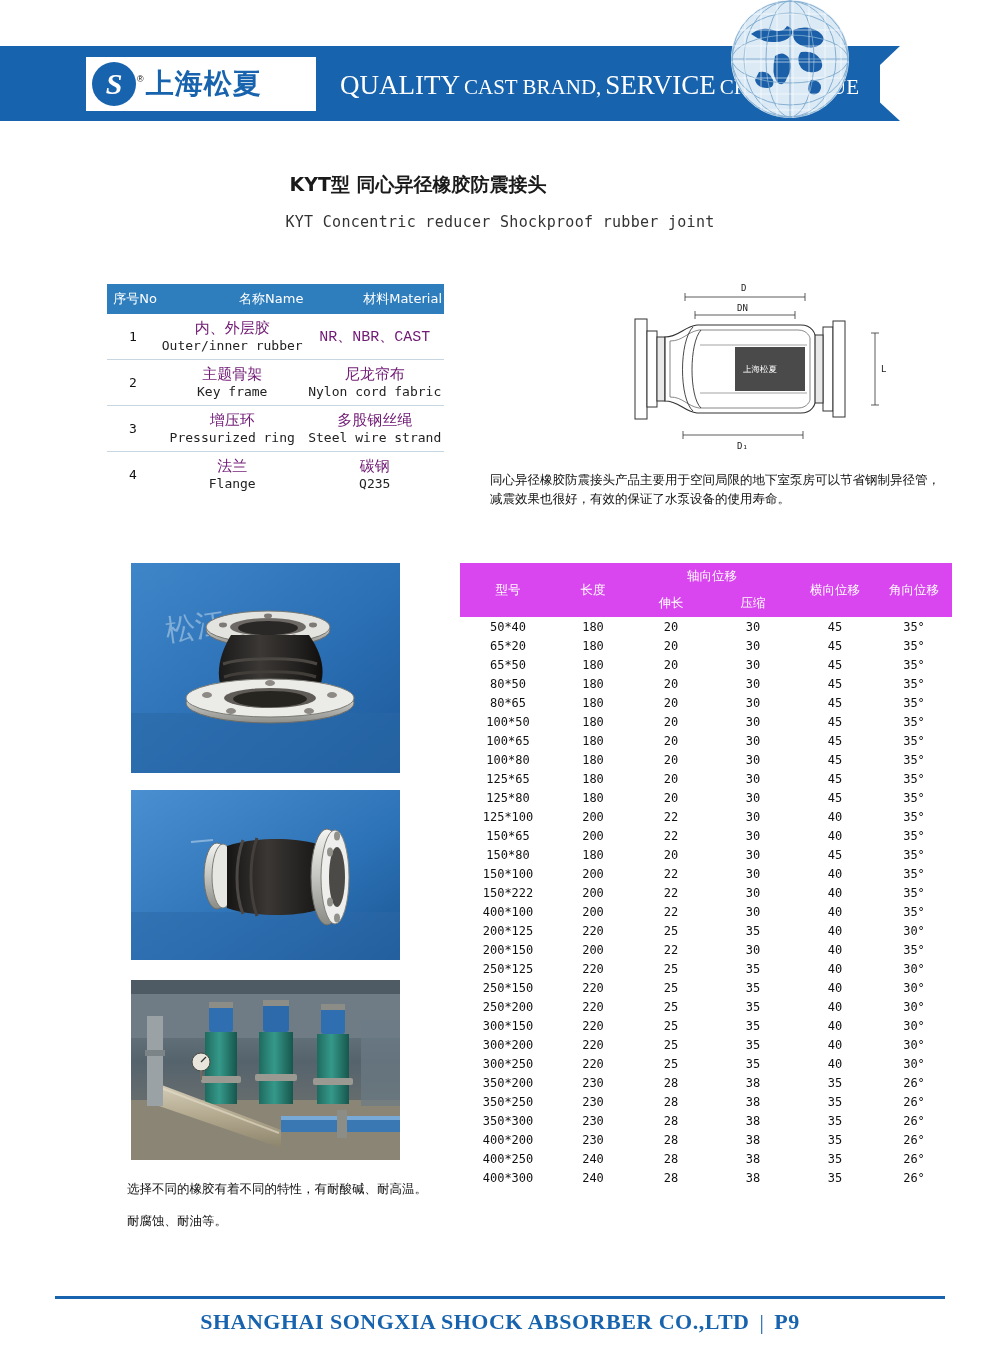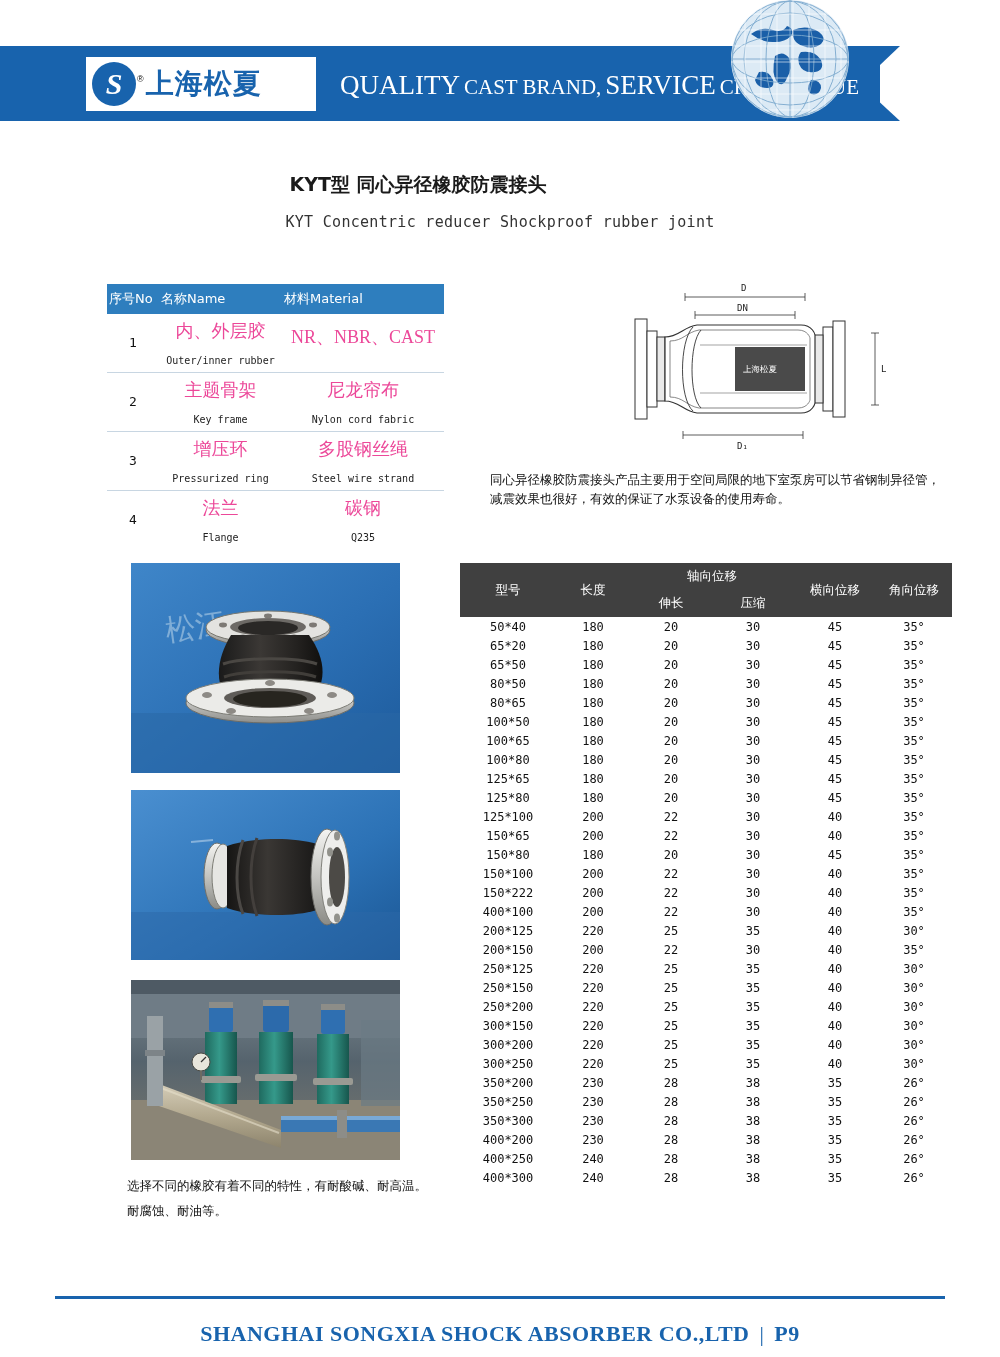--- a/index.html
+++ b/index.html
@@ -133,32 +133,32 @@
     width: 337px;
     border-collapse: collapse;
   }
   .mat-table th {
     background: #2e7ebe;
     color: #ffffff;
     font-family: "DejaVu Sans", sans-serif;
     font-size: 13px;
     font-weight: normal;
     padding: 6px 2px;
-    text-align: left;
+    text-align: right;
   }
   .mat-table td {
     text-align: center;
     padding: 5px 2px 6px;
     vertical-align: middle;
     border-bottom: 1px solid #c8d6e2;
   }
   .mat-table tr:last-child td { border-bottom: none; }
   .m-no { font-family: "DejaVu Sans Mono", monospace; font-size: 13px; color: #111; width: 52px;}
-  .m-cn { font-family: Liberation Serif, serif; font-size: 18px; color: #ec4899; display: block; }
-  .m-en { font-family: "DejaVu Sans Mono", monospace; font-size: 10px; color: #222; display: block; margin-top: 12px; }
+  .m-cn { font-family: Liberation Mono, monospace; font-size: 15px; color: #701a75; display: block; }
+  .m-en { font-family: "DejaVu Sans Mono", monospace; font-size: 13px; color: #222; display: block; }
 
   
   .diagram {
     position: absolute;
     left: 575px;
     top: 275px;
     width: 400px;
     height: 185px;
   }
 
@@ -186,37 +186,37 @@
   .photo2 { top: 790px; height: 170px; }
   .photo3 { top: 980px; height: 180px; }
 
   .photo-caption {
     position: absolute;
     left: 127px;
     top: 1173px;
     width: 300px;
     font-family: "DejaVu Sans", sans-serif;
     font-size: 12.5px;
-    line-height: 25px;
+    line-height: 32px;
     color: #111;
   }
 
   
   .spec-wrap {
     position: absolute;
     left: 460px;
     top: 563px;
     width: 492px;
   }
   table.spec {
     border-collapse: collapse;
     width: 492px;
   }
   table.spec th {
-    background: #404040;
+    background: #d946ef;
     color: #ffffff;
     font-family: Liberation Serif, serif;
     font-size: 12.5px;
     font-weight: normal;
     padding: 5px 2px;
     text-align: center;
     border: none;
   }
   table.spec td {
     font-family: "DejaVu Sans Mono", monospace;
@@ -246,21 +246,20 @@
     position: absolute;
     left: 0;
     top: 1309px;
     width: 1000px;
     text-align: center;
     font-family: "Liberation Serif", serif;
     font-size: 22px;
     font-weight: bold;
     color: #1863ad;
     letter-spacing: 0.5px;
-    margin-top: 12px;
   }
   .footer-text .pipe { font-weight: normal; margin: 0 4px; }
 </style>
 </head>
 <body>
 
 <div class="header">
   <div class="hdr-bar"></div>
   <div class="hdr-bar-notch"></div>
 

